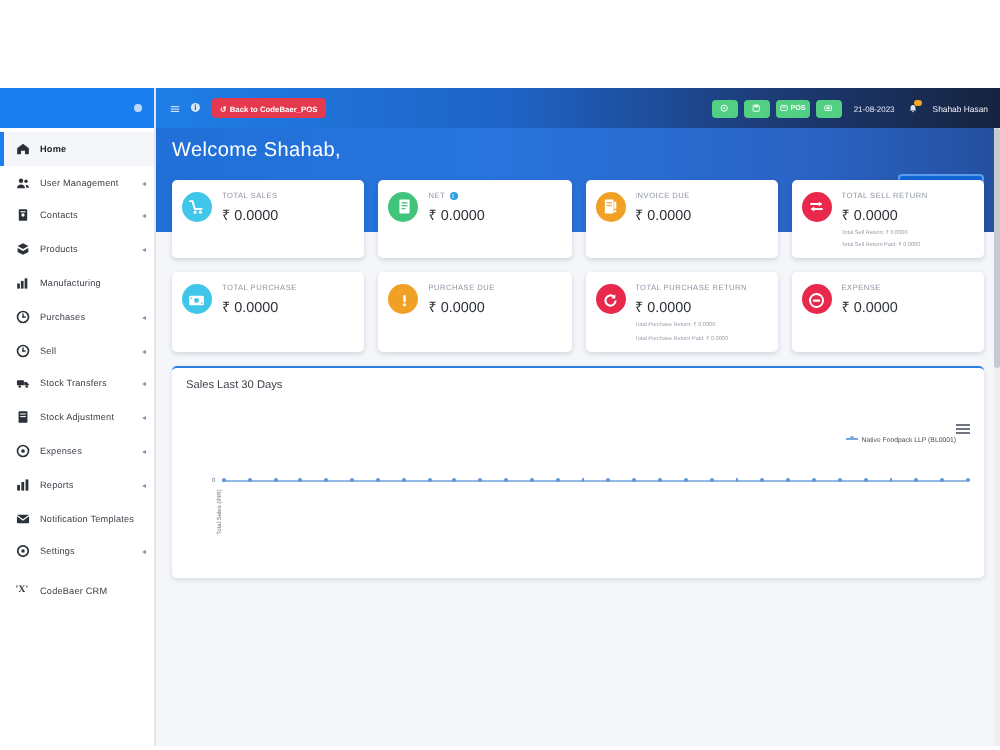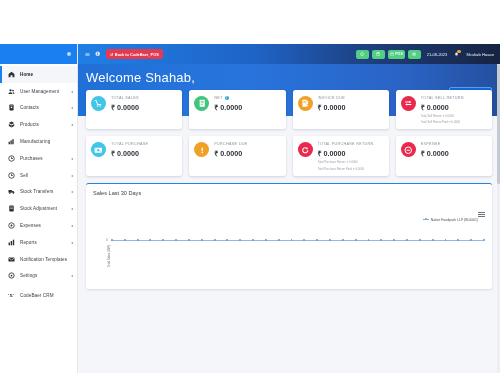--- a/index.html
+++ b/index.html
@@ -190,21 +190,21 @@
   
   .hero {
     background: linear-gradient(90deg, #2070d8 0%, #2874dd 40%, #2a63c4 78%, #244f9e 100%);
     padding: 6px 8px 30px 8px;
     position: relative;
     height: 52px;
     box-sizing: border-box;
   }
   .welcome {
     color: #ffffff;
-    font-size: 13px;
+    font-size: 10px;
     letter-spacing: 0.2px;
   }
   .filter-btn {
     position: absolute;
     right: 8px;
     top: 23px;
     background: #1266d6;
     border: 0.5px solid #5b9bee;
     color: #ffffff;
     font-size: 4px;
@@ -270,21 +270,21 @@
     background: #2f9fe0;
     color: #ffffff;
     font-size: 3px;
     line-height: 4px;
     text-align: center;
     flex: 0 0 4px;
     font-family: "Liberation Serif", serif;
   }
   .stat-value {
     font-size: 7.2px;
-    font-weight: bold;
+    font-weight: normal;
     color: #2c3138;
     margin-top: 2px;
     white-space: nowrap;
   }
   .stat-sub {
     margin-top: 2px;
     font-size: 2.8px;
     color: #9aa1ab;
     line-height: 1.5;
     white-space: nowrap;

